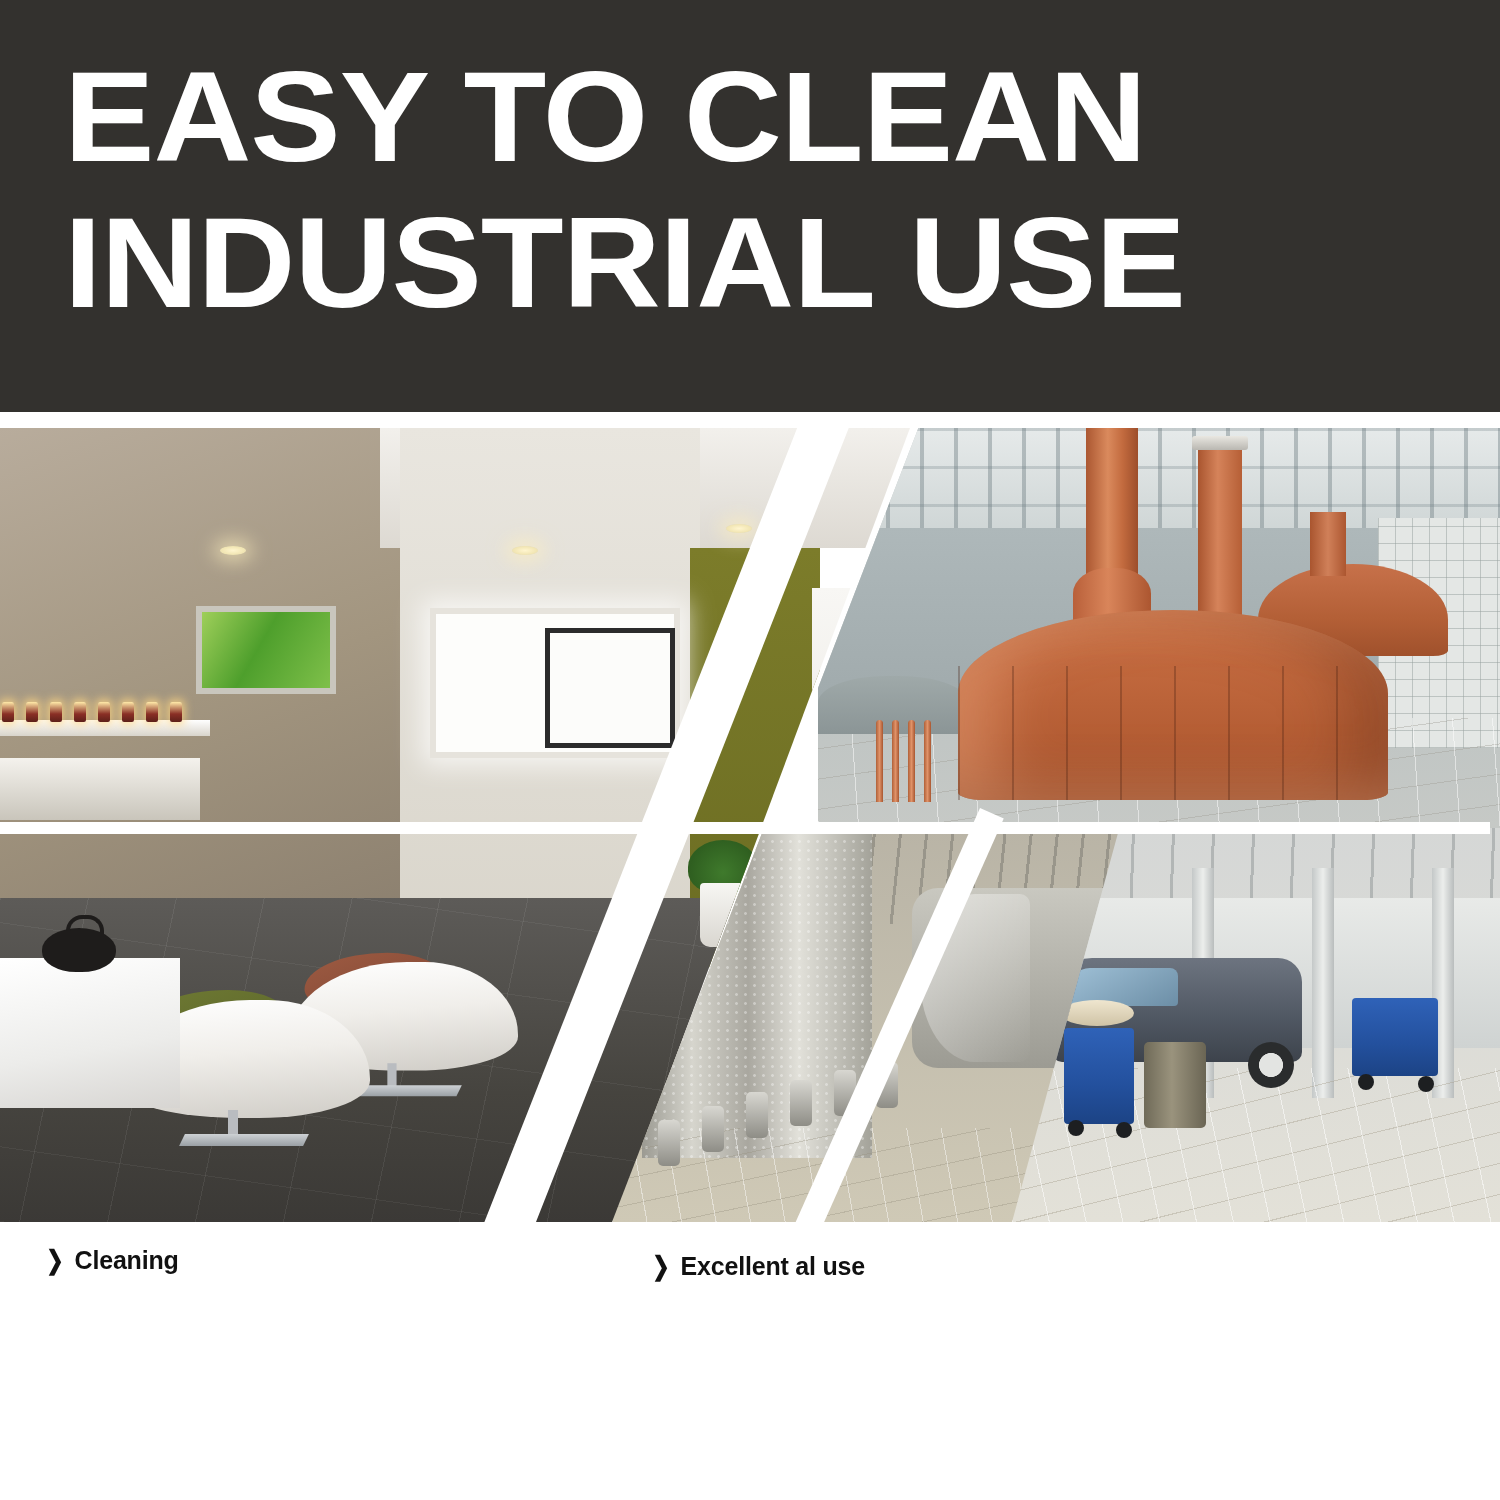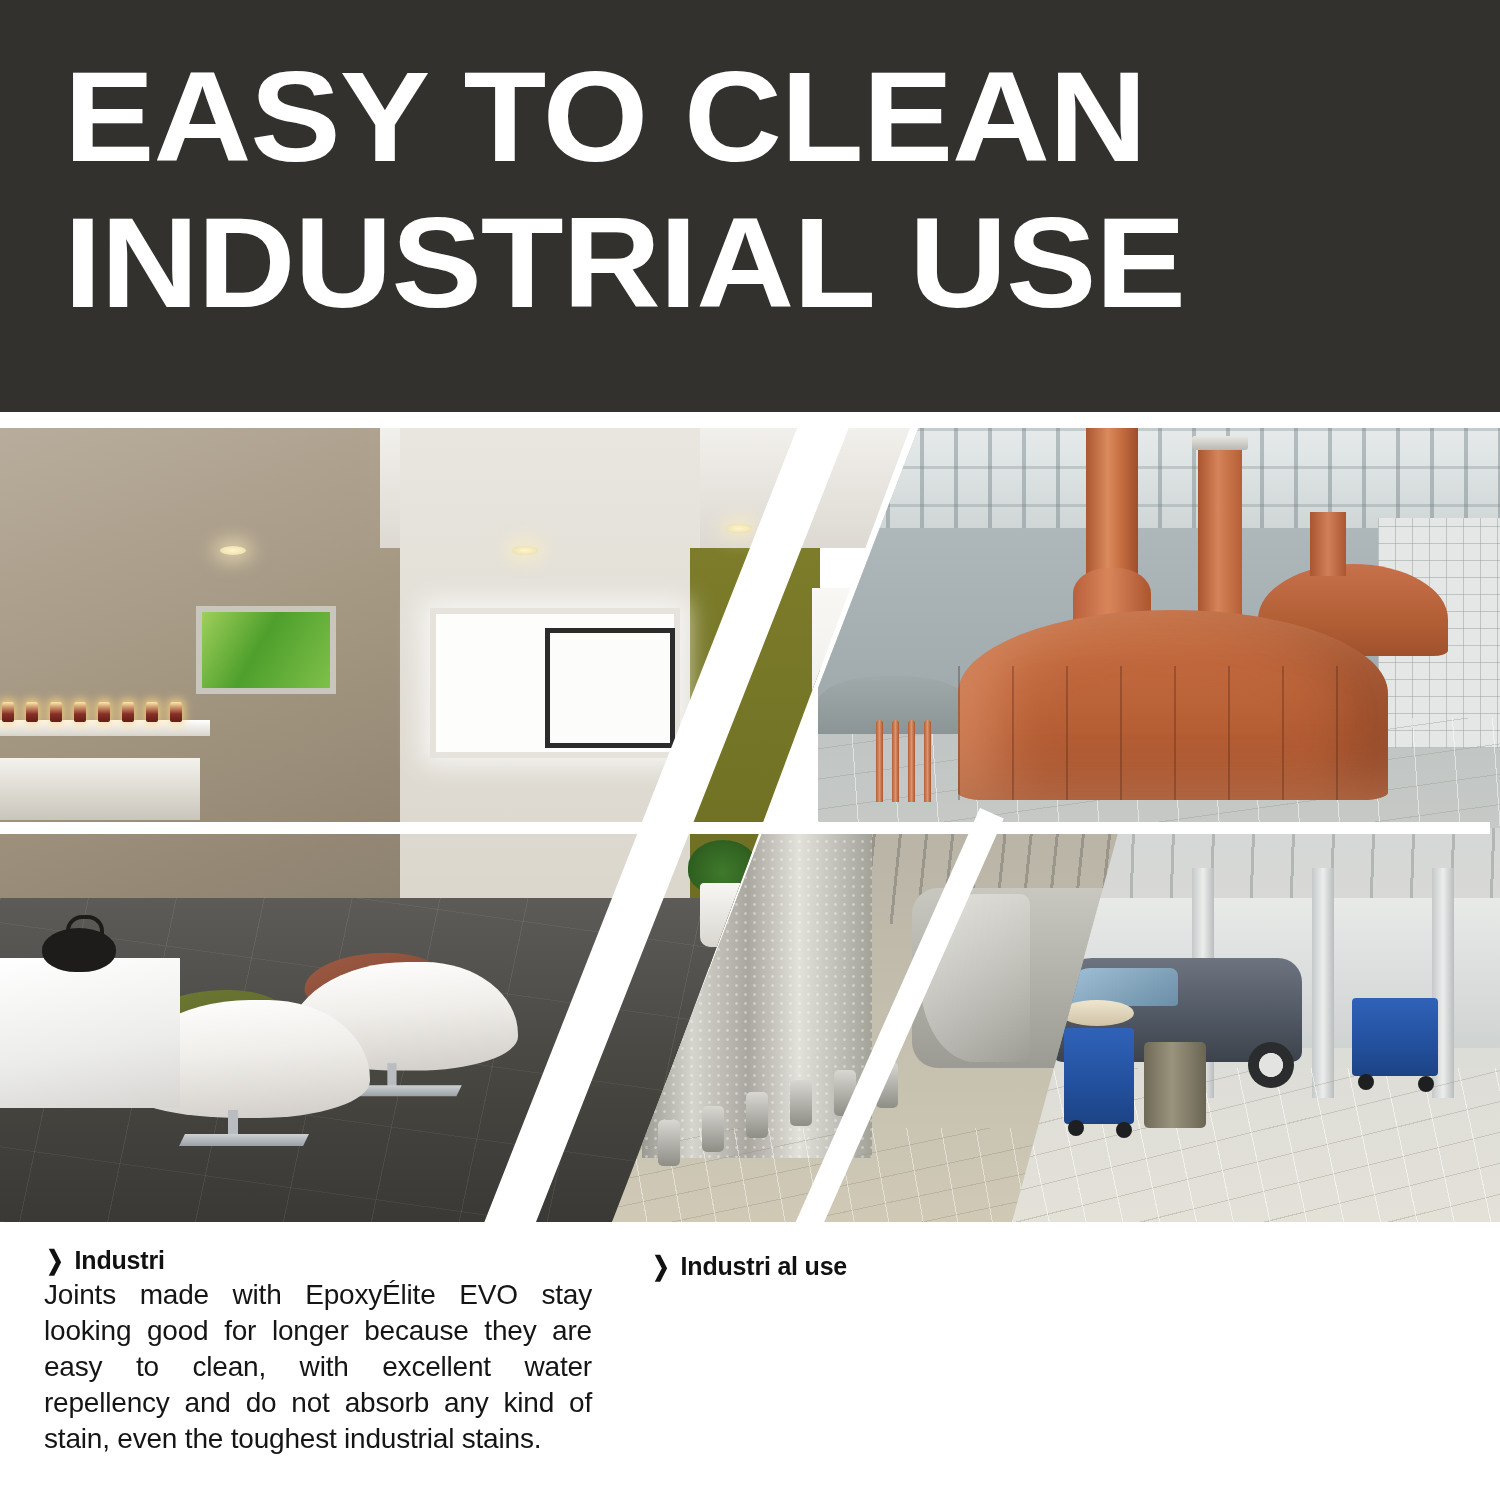--- a/index.html
+++ b/index.html
@@ -342,27 +342,26 @@
       <div class="band d-main"></div>
     </div>
 
   </div>
 
   <div class="captions">
 
     <div class="cap cap-left">
       <div class="cap-head">
         <span class="chev">❯</span>
-        <span>Industri</span>
-      </div>
-      <div class="cap-body">Joints made with EpoxyÉlite EVO stay looking good for longer because they are easy to clean, with excellent water repellency and do not absorb any kind of stain, even the toughest industrial stains.</div>
+        <span>Cleaning</span>
+      </div>
     </div>
 
     <div class="cap cap-right">
       <div class="cap-head">
         <span class="chev">❯</span>
-        <span>Industri al use</span>
+        <span>Excellent al use</span>
       </div>
     </div>
 
   </div>
 
 </div>
 
 </body></html>

